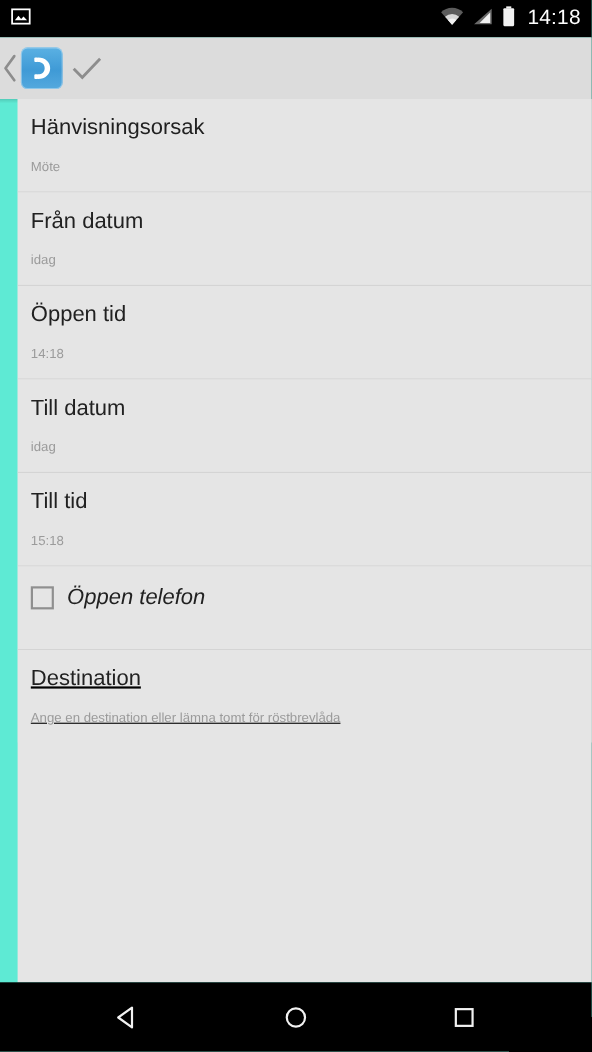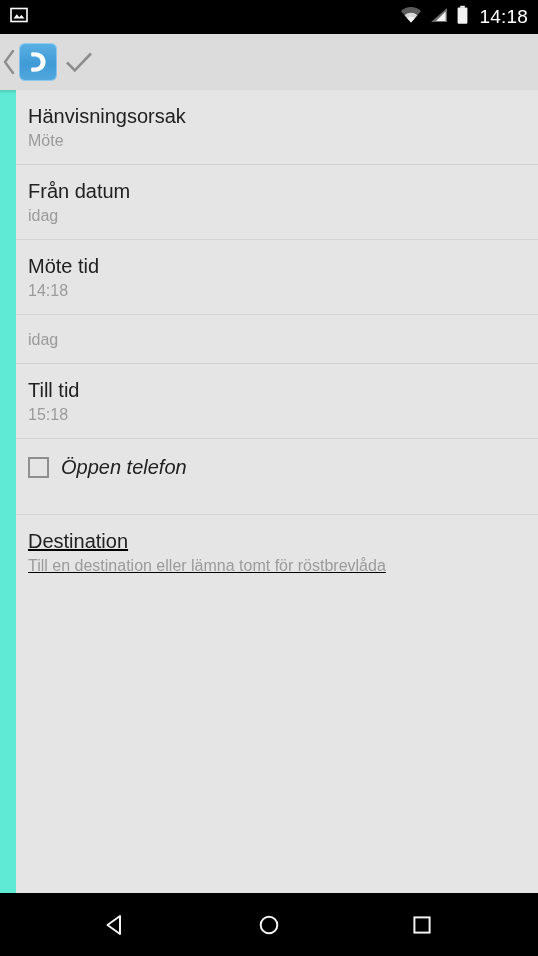--- a/index.html
+++ b/index.html
@@ -120,24 +120,24 @@
     padding: 13px 16px 12px 12px;
     border-bottom: 1px solid #d4d4d4;
     background: #e5e5e5;
   }
   .pref-title {
     font-size: 20px;
     color: #212121;
     line-height: 26px;
   }
   .pref-summary {
-    font-size: 16px;
+    font-size: 12px;
     color: #9b9b9b;
     line-height: 22px;
-    margin-top: 1px;
+    margin-top: 11px;
   }
   .pref-row.checkbox-row {
     display: flex;
     align-items: center;
     padding-top: 17px;
     padding-bottom: 35px;
     font-style: italic;
   }
   .checkbox-box {
     width: 21px;
@@ -242,41 +242,42 @@
       <div class="pref-title">Hänvisningsorsak</div>
       <div class="pref-summary">Möte</div>
     </div>
 
     <div class="pref-row">
       <div class="pref-title">Från datum</div>
       <div class="pref-summary">idag</div>
     </div>
 
     <div class="pref-row">
-      <div class="pref-title">Möte tid</div>
+      <div class="pref-title">Öppen tid</div>
       <div class="pref-summary">14:18</div>
     </div>
 
     <div class="pref-row">
+      <div class="pref-title">Till datum</div>
       <div class="pref-summary">idag</div>
     </div>
 
     <div class="pref-row">
       <div class="pref-title">Till tid</div>
       <div class="pref-summary">15:18</div>
     </div>
 
     <div class="pref-row checkbox-row">
       <span class="checkbox-box"></span>
       <span class="checkbox-label">Öppen telefon</span>
     </div>
 
     <div class="pref-row last-row">
       <div class="pref-title">Destination</div>
-      <div class="pref-summary">Till en destination eller lämna tomt för röstbrevlåda</div>
+      <div class="pref-summary">Ange en destination eller lämna tomt för röstbrevlåda</div>
     </div>
 
   </div>
 
   <div id="nav-bar">
     <div class="nav-key">
       <svg width="26" height="26" viewBox="0 0 26 26">
         <path d="M17 4 L17 22 L4.5 13 Z" fill="none" stroke="#f2f2f2" stroke-width="2" stroke-linejoin="round"></path>
       </svg>
     </div>

